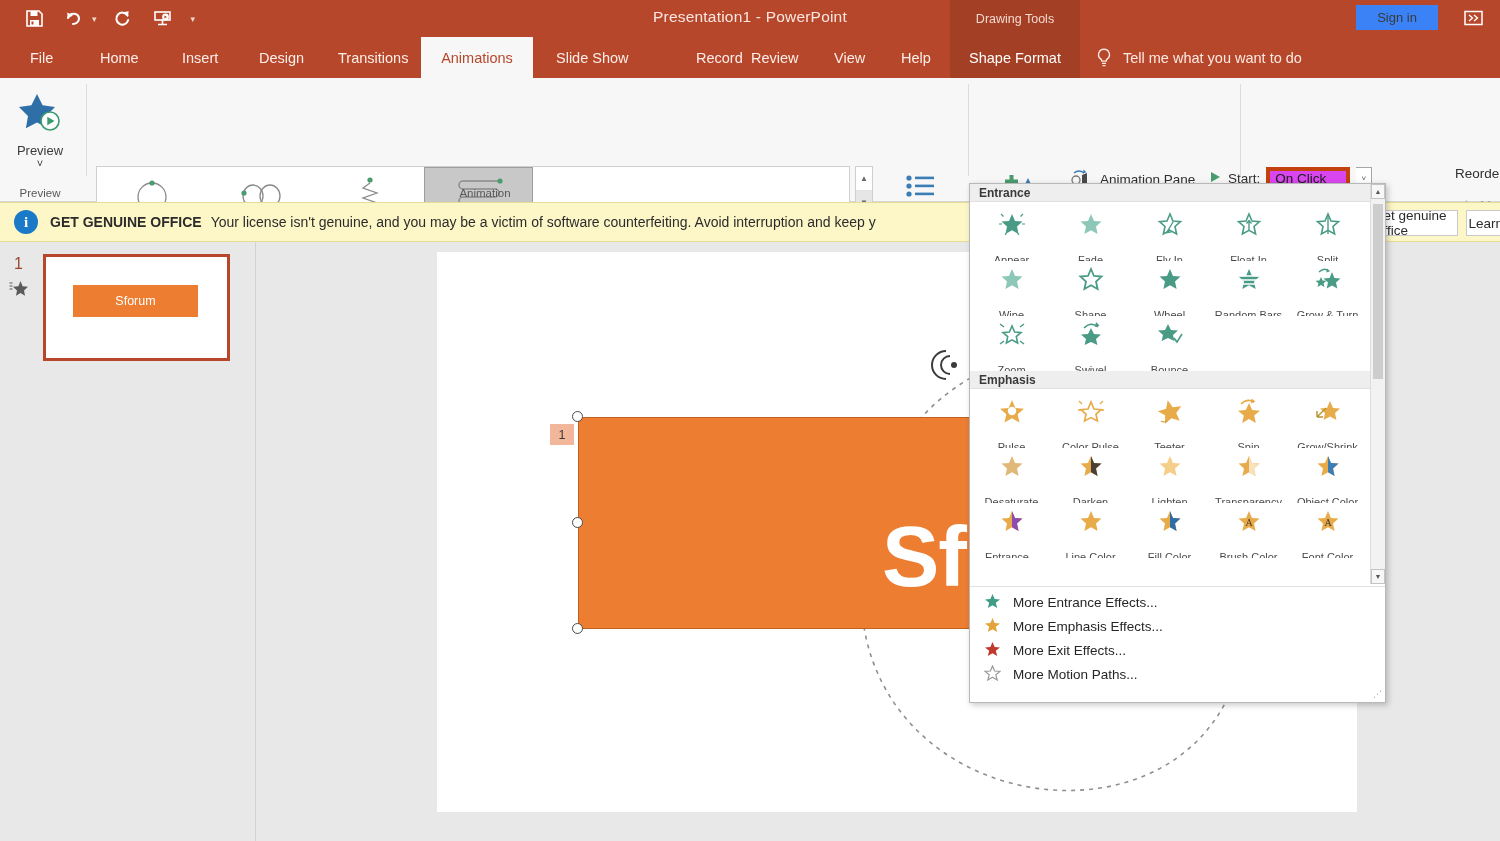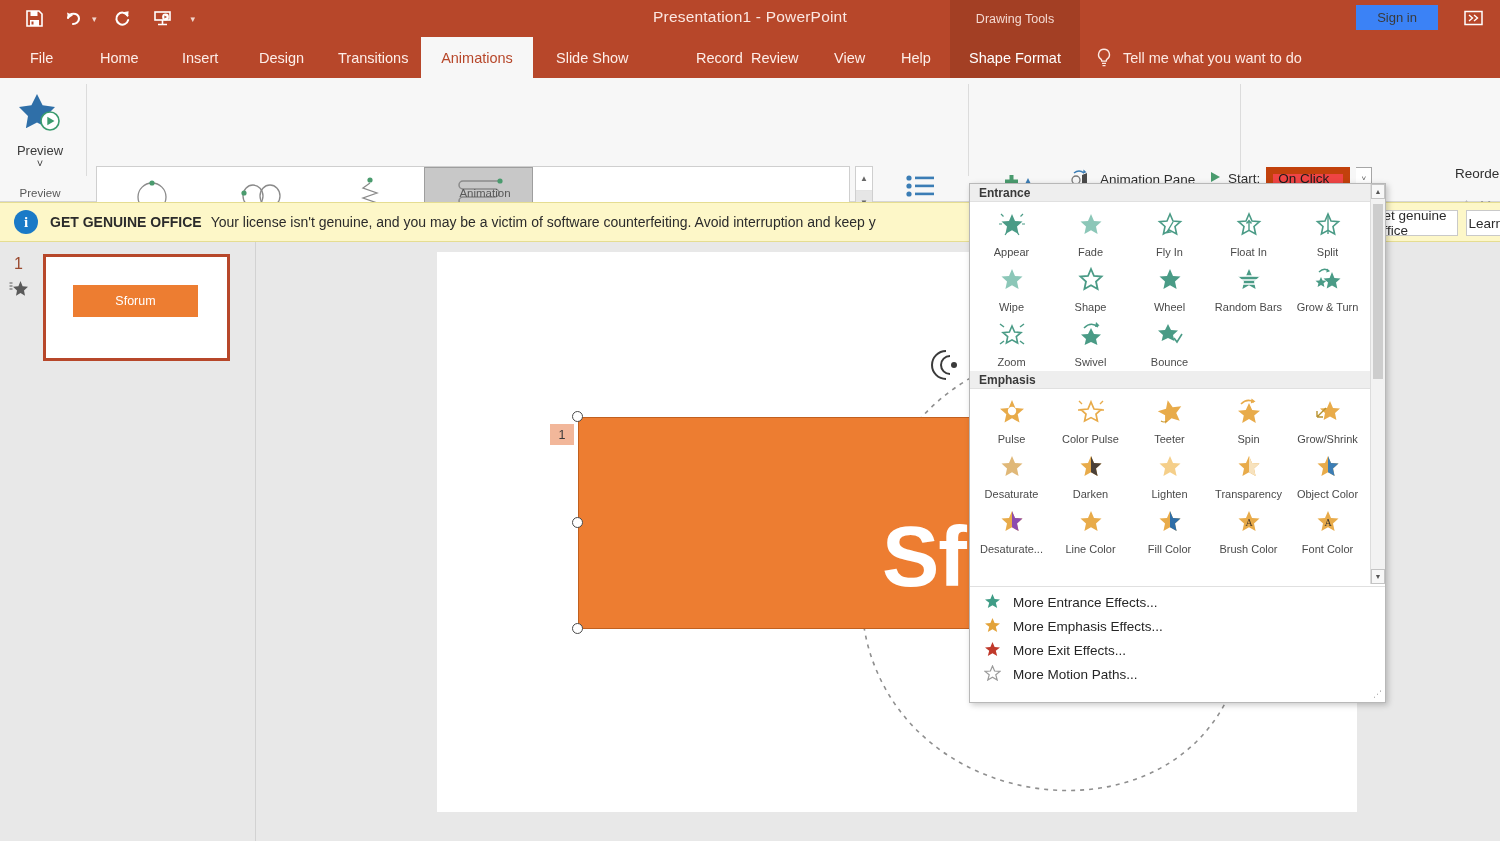--- a/index.html
+++ b/index.html
@@ -127,21 +127,21 @@
     display: flex; align-items: center; gap: 8px;
     font-size: 13.5px; color: #2f2f2f; white-space: nowrap;
   }
 
   
   .tm-row {
     position: absolute; left: 1208px; height: 24px; display: flex; align-items: center; gap: 6px;
     font-size: 13.5px; color: #2f2f2f; white-space: nowrap;
   }
   .tm-field {
-    background: #ef4444; border: 7px solid #c2410c; height: 23px;
+    background: #d946ef; border: 4px solid #c2410c; height: 23px;
     font-size: 13.5px; color: #1a1a1a; display: flex; align-items: center;
     padding: 0 5px;
   }
   .tm-drop {
     width: 16px; height: 23px; border: 1px solid #a6a6a6; border-left: 0; background: #fff;
     display: flex; align-items: center; justify-content: center; font-size: 8px; color: #555;
   }
   .spinner {
     width: 17px; height: 23px; border: 1px solid #a6a6a6; border-left: 0; background: #fff;
     display: flex; flex-direction: column; align-items: center; justify-content: center;
@@ -233,21 +233,21 @@
     height: 18px; background: #eeeeee; border-bottom: 1px solid #e0e0e0;
     display: flex; align-items: center; padding-left: 9px;
     font-size: 12px; font-weight: bold; color: #3a3a3a;
   }
   .dd-grid { display: flex; flex-wrap: wrap; padding: 4px 2px 0 2px; }
   .dd-cell {
     width: 79px; height: 55px; display: flex; flex-direction: column;
     align-items: center; justify-content: flex-start; padding-top: 4px;
   }
   .dd-cell-lbl {
-    font-size: 11px; color: #4a4a4a; margin-top: 4px; max-width: 79px;
+    font-size: 11px; color: #4a4a4a; margin-top: 12px; max-width: 79px;
     overflow: hidden; text-overflow: ellipsis; white-space: nowrap; text-align: center;
   }
   .dd-scroll {
     position: absolute; right: 0; top: 0; width: 15px; height: 400px;
     background: #f2f2f2; border-left: 1px solid #dcdcdc;
   }
   .dd-scroll-btn {
     position: absolute; left: 0; width: 14px; height: 15px; background: #f7f7f7;
     border: 1px solid #c4c4c4; display: flex; align-items: center; justify-content: center;
     font-size: 7px; color: #555;
@@ -737,21 +737,21 @@
               <path d="M15 4 L18 11 L25.5 11.6 L20 16.5 L21.6 24 L15 20.3 Z" fill="#3b7db5"></path>
             </svg></span>
           <span class="dd-cell-lbl">Object Color</span>
         </div>
 
       <div class="dd-cell">
           <span><svg width="30" height="28" viewBox="0 0 30 28">
               <path d="M15 4 L18 11 L25.5 11.6 L20 16.5 L21.6 24 L15 20.3 L8.4 24 L10 16.5 L4.5 11.6 L12 11 Z" fill="#e8ab4a"></path>
               <path d="M15 4 L18 11 L25.5 11.6 L20 16.5 L21.6 24 L15 20.3 Z" fill="#8c4bb0"></path>
             </svg></span>
-          <span class="dd-cell-lbl">Desaturate...</span>
+          <span class="dd-cell-lbl">Entrance...</span>
         </div>
       <div class="dd-cell">
           <span><svg width="30" height="28" viewBox="0 0 30 28">
               <path d="M15 4 L18 11 L25.5 11.6 L20 16.5 L21.6 24 L15 20.3 L8.4 24 L10 16.5 L4.5 11.6 L12 11 Z" fill="#e8ab4a"></path>
             </svg></span>
           <span class="dd-cell-lbl">Line Color</span>
         </div>
       <div class="dd-cell">
           <span><svg width="30" height="28" viewBox="0 0 30 28">
               <path d="M15 4 L18 11 L25.5 11.6 L20 16.5 L21.6 24 L15 20.3 L8.4 24 L10 16.5 L4.5 11.6 L12 11 Z" fill="#e8ab4a"></path>

